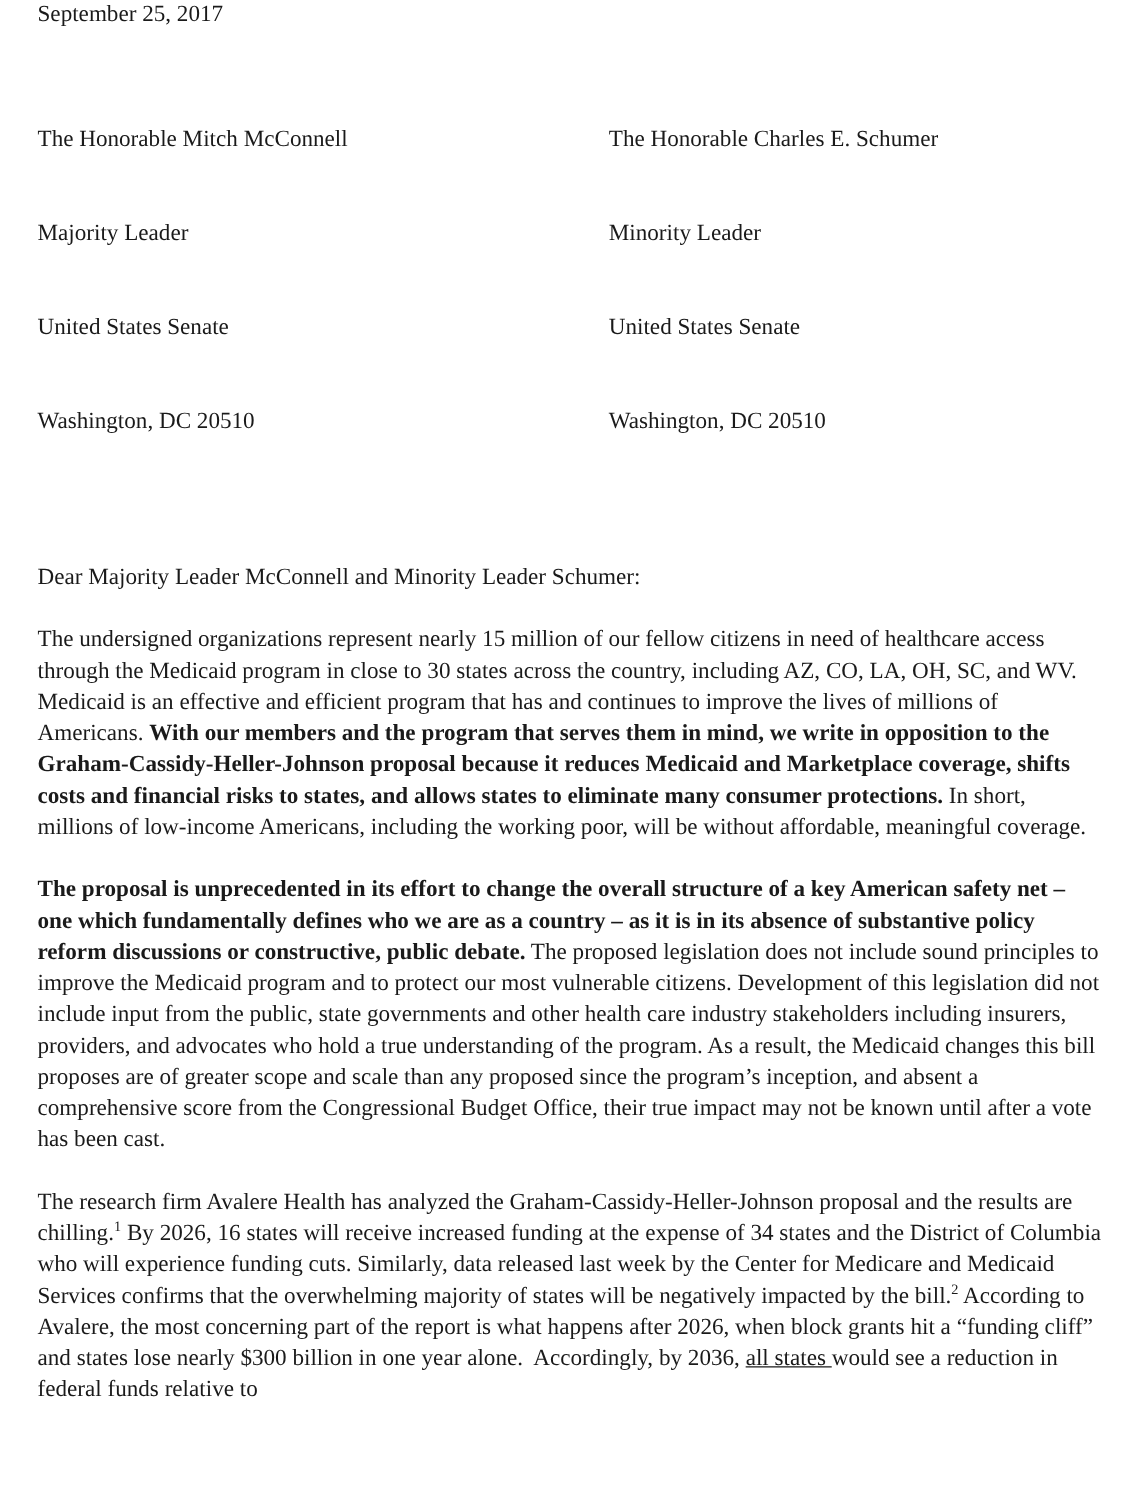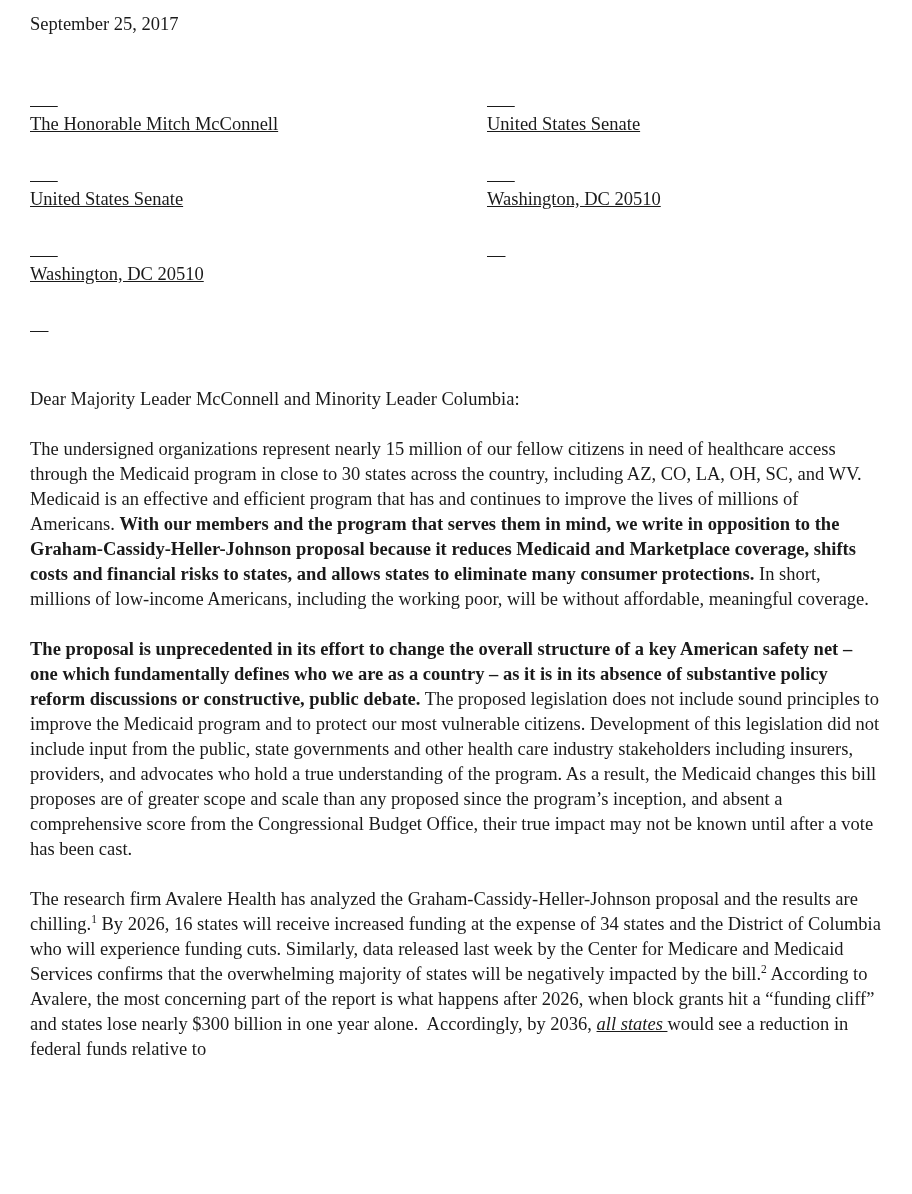--- a/index.html
+++ b/index.html
@@ -3,51 +3,54 @@
 <meta charset="utf-8">
 <style>
   html, body { margin: 0; padding: 0; }
   body {
     width: 912px; height: 1194px;
     background: #ffffff;
     color: #1a1a1a;
     font-family: "Liberation Serif", serif;
     overflow: hidden;
   }
-  .page { box-sizing: border-box; width: 912px; height: 1194px; padding: 12px 28px 0 30px; }
+  .page { box-sizing: border-box; width: 912px; height: 1194px; padding: 0 28px 0 30px; }
   .body-text { font-size: 18.5px; line-height: 25px; white-space: pre-wrap; }
   .date { margin: 0 0 25px 0; }
-  .addresses { display: flex; margin: 0 0 50px 0; text-decoration: underline; }
+  .addresses { display: flex; margin: 0 0 50px 0; }
   .addr-left { width: 457px; }
   .addr-right { flex: 1; }
   .salutation { margin: 0 0 25px 0; }
   .para { margin: 16px 0 25px 0; }
   .b { font-weight: bold; }
-  .i { font-style: italic; }
+  .i { }
   .u { text-decoration: underline; }
   .sup { vertical-align: super; font-size: 0.62em; line-height: 0; }
 </style>
 </head>
 <body>
 
 <div class="page">
 
   <div class="body-text date">September 25, 2017</div>
 
   <div class="addresses">
     <div class="body-text addr-left">
       <div>The Honorable Mitch McConnell</div>
+      <div>Majority Leader</div>
       <div>United States Senate</div>
       <div>Washington, DC 20510</div>
     </div>
     <div class="body-text addr-right">
+      <div>The Honorable Charles E. Schumer</div>
+      <div>Minority Leader</div>
       <div>United States Senate</div>
       <div>Washington, DC 20510</div>
     </div>
   </div>
 
-  <div class="body-text salutation">Dear Majority Leader McConnell and Minority Leader Columbia:</div>
+  <div class="body-text salutation">Dear Majority Leader McConnell and Minority Leader Schumer:</div>
 
   <div class="body-text para"><span>The undersigned organizations represent nearly 15 million of our fellow citizens in need of healthcare access through the Medicaid program in close to 30 states across the country, including AZ, CO, LA, OH, SC, and WV. Medicaid is an effective and efficient program that has and continues to improve the lives of millions of Americans. </span><span class="b">With our members and the program that serves them in mind, we write in opposition to the Graham-Cassidy-Heller-Johnson proposal because it reduces Medicaid and Marketplace coverage, shifts costs and financial risks to states, and allows states to eliminate many consumer protections.</span><span> In short, millions of low-income Americans, including the working poor, will be without affordable, meaningful coverage.</span></div>
   <div class="body-text para"><span class="b">The proposal is unprecedented in its effort to change the overall structure of a key American safety net – one which fundamentally defines who we are as a country – as it is in its absence of substantive policy reform discussions or constructive, public debate.</span><span> The proposed legislation does not include sound principles to improve the Medicaid program and to protect our most vulnerable citizens. Development of this legislation did not include input from the public, state governments and other health care industry stakeholders including insurers, providers, and advocates who hold a true understanding of the program. As a result, the Medicaid changes this bill proposes are of greater scope and scale than any proposed since the program’s inception, and absent a comprehensive score from the Congressional Budget Office, their true impact may not be known until after a vote has been cast.</span></div>
   <div class="body-text para"><span>The research firm Avalere Health has analyzed the Graham-Cassidy-Heller-Johnson proposal and the results are chilling.</span><span class="sup">1</span><span> By 2026, 16 states will receive increased funding at the expense of 34 states and the District of Columbia who will experience funding cuts. Similarly, data released last week by the Center for Medicare and Medicaid Services confirms that the overwhelming majority of states will be negatively impacted by the bill.</span><span class="sup">2</span><span> According to Avalere, the most concerning part of the report is what happens after 2026, when block grants hit a “funding cliff” and states lose nearly $300 billion in one year alone.  Accordingly, by 2036, </span><span class="i u">all states </span><span>would see a reduction in federal funds relative to</span></div>
 
 </div>
 
 </body></html>

